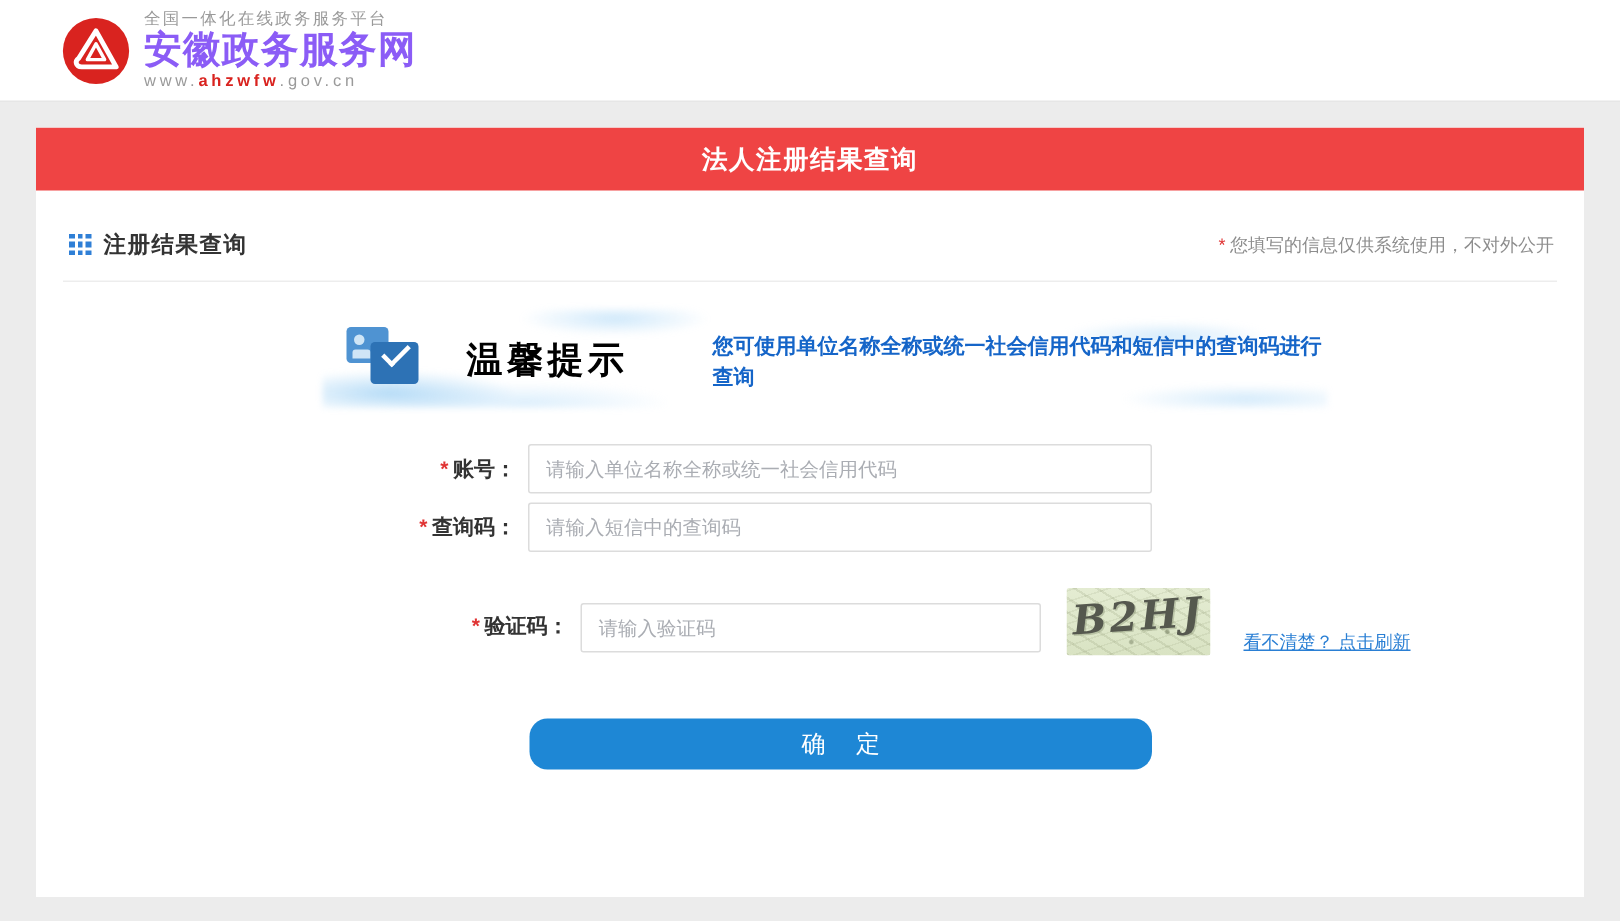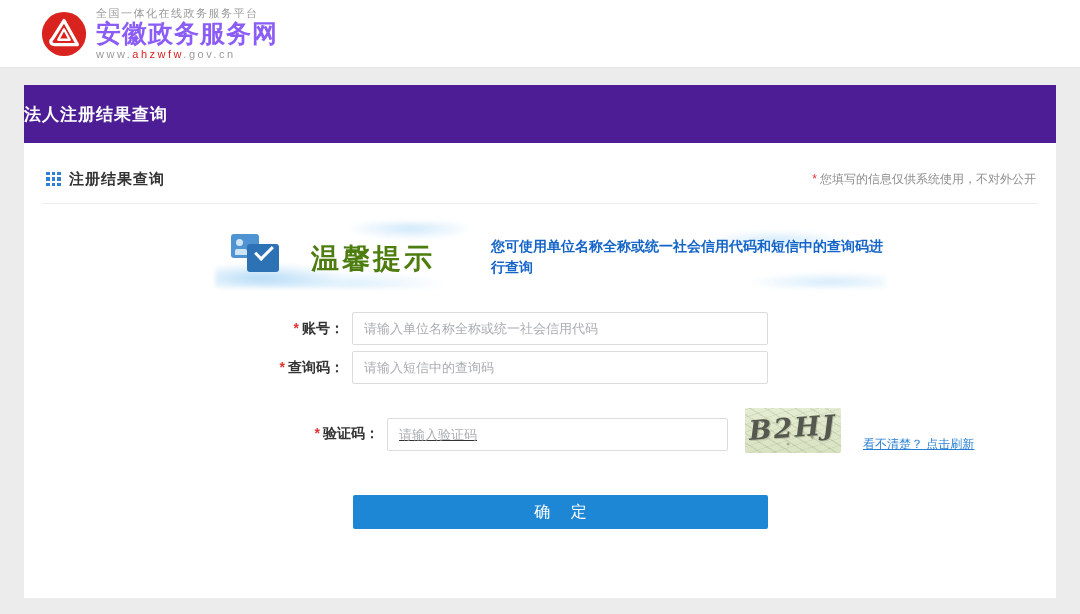--- a/index.html
+++ b/index.html
@@ -14,30 +14,30 @@
     background:#ffffff; height:68px; width:1080px;
     display:flex; align-items:center; padding-left:40px;
     border-bottom:1px solid #e6e6e6;
   }
   .logo-wrap { display:flex; align-items:center; }
   .logo-icon { width:48px; height:48px; flex:0 0 48px; }
   .logo-text { margin-left:8px; line-height:1; }
   .platform-label { font-size:11px; color:#9a9a9a; letter-spacing:1.5px; display:block; }
   .site-name { font-size:25px; font-weight:bold; color:#8b5cf6; letter-spacing:1px; display:block; margin:2px 0 3px 0; }
   .site-url { font-size:11px; color:#9a9a9a; letter-spacing:2.5px; display:block; }
-  .site-url .hl { color:#d9231f; font-weight:normal;text-align:right; }
+  .site-url .hl { color:#d9231f; font-weight:bold;text-align:right; }
 
   
   .card {
     position:absolute; left:24px; top:85px; width:1032px; height:513px;
     background:#ffffff; overflow:hidden;
   }
   .banner {
-    height:58px; background:#4c1d95; color:#ffffff;
-    display:flex; align-items:center; justify-content:flex-start;
+    height:42px; background:#ef4444; color:#ffffff;
+    display:flex; align-items:center; justify-content:center;
     font-size:17px; font-weight:bold; letter-spacing:1px;
   }
   
   .section-row {
     display:flex; justify-content:space-between; align-items:center;
     margin:24px 20px 0 22px; height:24px;
   }
   .section-left { display:flex; align-items:center; }
   .grid-icon {
     width:15px; height:15px; margin-right:8px;
@@ -87,21 +87,21 @@
   .tip-icon .front {
     position:absolute; left:22px; top:16px; width:32px; height:28px;
     background:#2d72b5; border-radius:3px;
   }
   .tip-icon .check {
     position:absolute; left:30px; top:18px; width:18px; height:10px;
     border-left:3px solid #fff; border-bottom:3px solid #fff;
     transform:rotate(-45deg); z-index:2;
   }
   .tip-heading {
-    z-index:1; font-size:28px; color:#4d7c0f; letter-spacing:3px;
+    z-index:1; font-size:24px; color:#000000; letter-spacing:3px;
     margin:12px 0 0 26px; flex:0 0 auto; font-weight:bold; font-family:"DejaVu Sans",sans-serif;
   }
   .tip-message {
     z-index:1; margin:8px 0 0 56px; width:420px;
     font-size:14px; font-weight:bold; color:#1565c8; line-height:21px;
   }
 
   
   .form-area { margin-top:26px; }
   .form-row { display:flex; align-items:center; margin-bottom:6px; }
@@ -110,21 +110,21 @@
     width:328px; text-align:right; padding-right:8px;
     font-size:14px; font-weight:bold; color:#333;
   }
   .form-label .red-star { font-size:14px; }
   .text-input {
     width:416px; height:33px; border:1px solid #dcdcdc; border-radius:2px;
     padding:0 11px; font-size:13px; color:#333; outline:none;
     font-family:"Liberation Sans","DejaVu Sans",sans-serif;
   }
   .text-input::placeholder { color:#aaadb3; }
-  .text-input.short { width:341px;text-decoration:underline; }
+  .text-input.short { width:307px; }
   .captcha-box {
     width:96px; height:45px; margin-left:17px; margin-top:-7px;
     border-radius:2px; overflow:hidden; position:relative;
     background:
       radial-gradient(circle 2px at 18% 30%, rgba(90,100,70,.5) 1px, transparent 2px),
       radial-gradient(circle 2px at 70% 65%, rgba(90,100,70,.45) 1px, transparent 2px),
       radial-gradient(circle 2px at 45% 80%, rgba(90,100,70,.4) 1px, transparent 2px),
       radial-gradient(circle 2px at 88% 22%, rgba(90,100,70,.4) 1px, transparent 2px),
       repeating-linear-gradient(32deg, rgba(110,120,80,.14) 0 1.5px, transparent 1.5px 8px),
       repeating-linear-gradient(-18deg, rgba(110,120,80,.10) 0 1px, transparent 1px 7px),
@@ -136,21 +136,21 @@
     font-style:italic; font-weight:bold; font-size:27px; color:#55584e;
     letter-spacing:2px; transform:rotate(-4deg) translateY(-3px);
     text-shadow:1px 1px 0 rgba(80,90,60,.25);
   }
   .refresh-link {
     margin-left:22px; align-self:flex-end; margin-bottom:0px;
     font-size:12px; color:#2a7fd4; text-decoration:underline; cursor:pointer;
   }
   .submit-btn {
     display:block; margin:42px 0 0 329px; width:415px; height:34px;
-    background:#1e87d5; border:none; border-radius:2px; cursor:pointer;
+    background:#1e87d5; border:none; border-radius:12px; cursor:pointer;
     color:#ffffff; font-size:16px; letter-spacing:8px; text-indent:8px;
     font-family:"Liberation Sans","DejaVu Sans",sans-serif;
   }
 </style>
 </head>
 <body>
 
 <header class="site-header">
   <div class="logo-wrap">
     <svg class="logo-icon" viewBox="0 0 50 50">

